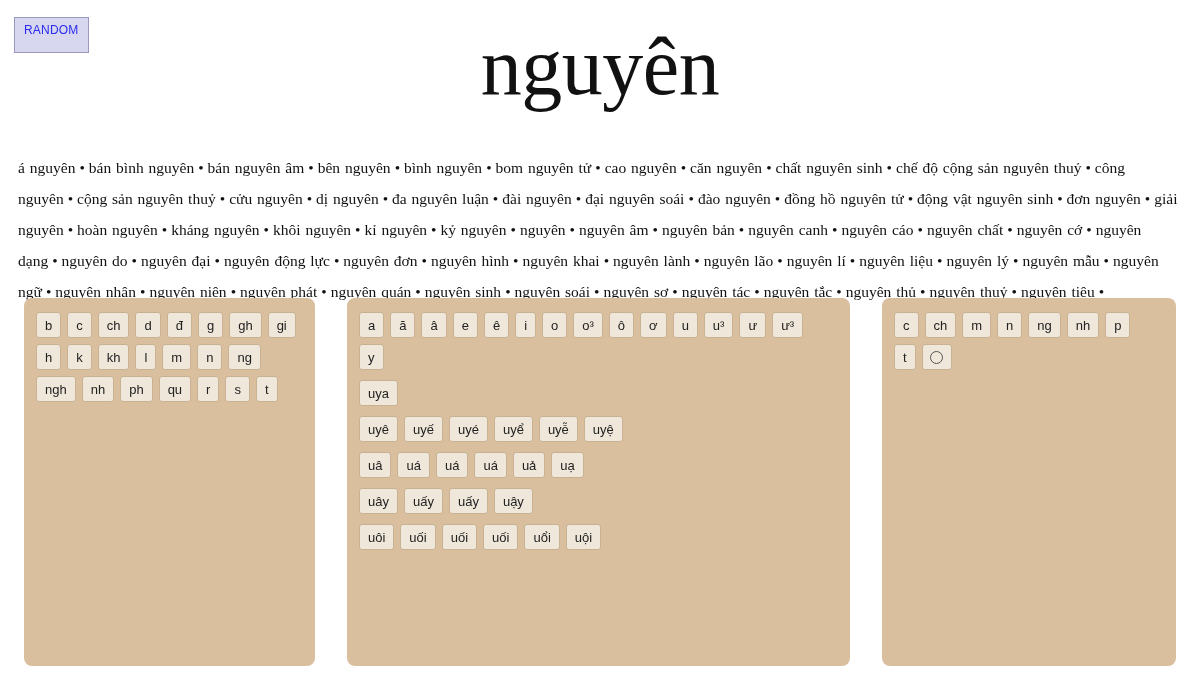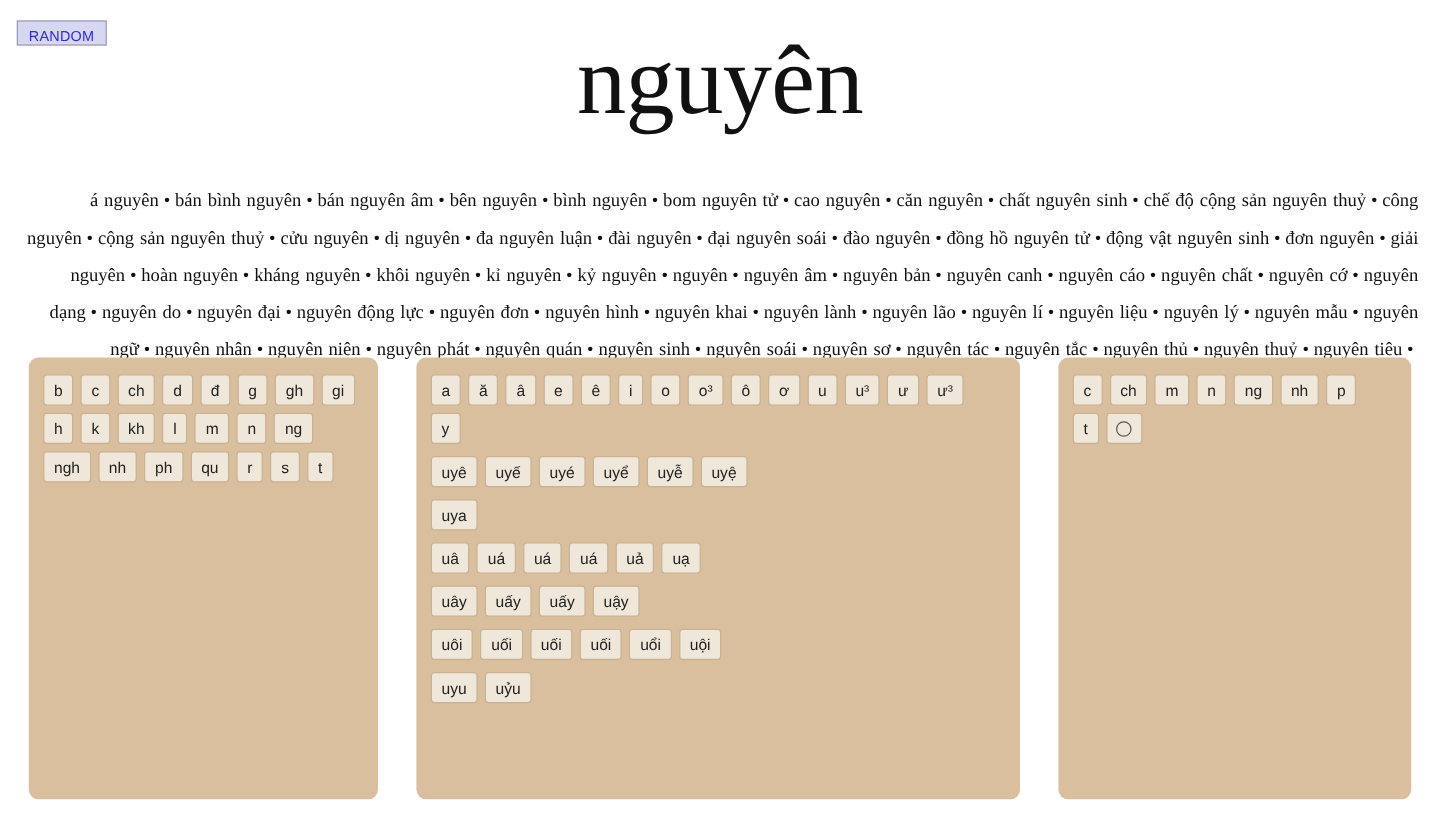--- a/index.html
+++ b/index.html
@@ -16,38 +16,38 @@
   }
   .random-btn {
     position: absolute;
     left: 14px;
     top: 17px;
     background: #d7d7f0;
     border: 1px solid #9a9ac0;
     color: #2a2af0;
     font-family: "Liberation Sans", sans-serif;
     font-size: 12px;
-    padding: 6px 9px 1px 9px;
+    padding: 6px 9px 16px 9px;
     line-height: 1;
     cursor: pointer;
     letter-spacing: 0.2px;
   }
   .headword {
     text-align: center;
     font-family: "Liberation Serif", serif;
     font-size: 82px;
     font-weight: 400;
     line-height: 1;
     margin: 26px 0 0 0;
     letter-spacing: -0.5px;
   }
   .wordlist {
     margin: 44px auto 0 auto;
     width: 1164px;
-    text-align: right;
+    text-align: left;
     font-family: "Liberation Serif", serif;
     font-size: 15.5px;
     line-height: 2.0;
     color: #111;
     word-spacing: 1px;
   }
   .wordlist .sep {
     margin: 0 4px;
   }
   .panels {
@@ -158,55 +158,51 @@
         <div class="key">ơ</div>
         <div class="key">u</div>
         <div class="key">u³</div>
         <div class="key">ư</div>
         <div class="key">ư³</div>
       </div>
       <div class="row spaced">
         <div class="key">y</div>
       </div>
       <div class="row spaced">
+        <div class="key">uya</div>
+      </div>
+      <div class="row spaced">
         <div class="key">uyê</div>
         <div class="key">uyế</div>
         <div class="key">uyé</div>
         <div class="key">uyể</div>
         <div class="key">uyễ</div>
         <div class="key">uyệ</div>
       </div>
       <div class="row spaced">
-        <div class="key">uya</div>
-      </div>
-      <div class="row spaced">
         <div class="key">uâ</div>
         <div class="key">uá</div>
         <div class="key">uá</div>
         <div class="key">uá</div>
         <div class="key">uả</div>
         <div class="key">uạ</div>
       </div>
       <div class="row spaced">
         <div class="key">uây</div>
         <div class="key">uấy</div>
         <div class="key">uấy</div>
         <div class="key">uậy</div>
       </div>
       <div class="row spaced">
         <div class="key">uôi</div>
         <div class="key">uối</div>
         <div class="key">uối</div>
         <div class="key">uối</div>
         <div class="key">uổi</div>
         <div class="key">uội</div>
-      </div>
-      <div class="row spaced">
-        <div class="key">uyu</div>
-        <div class="key">uỷu</div>
       </div>
     </div>
   <div class="panel panel-3">
       <div class="row">
         <div class="key">c</div>
         <div class="key">ch</div>
         <div class="key">m</div>
         <div class="key">n</div>
         <div class="key">ng</div>
         <div class="key">nh</div>

